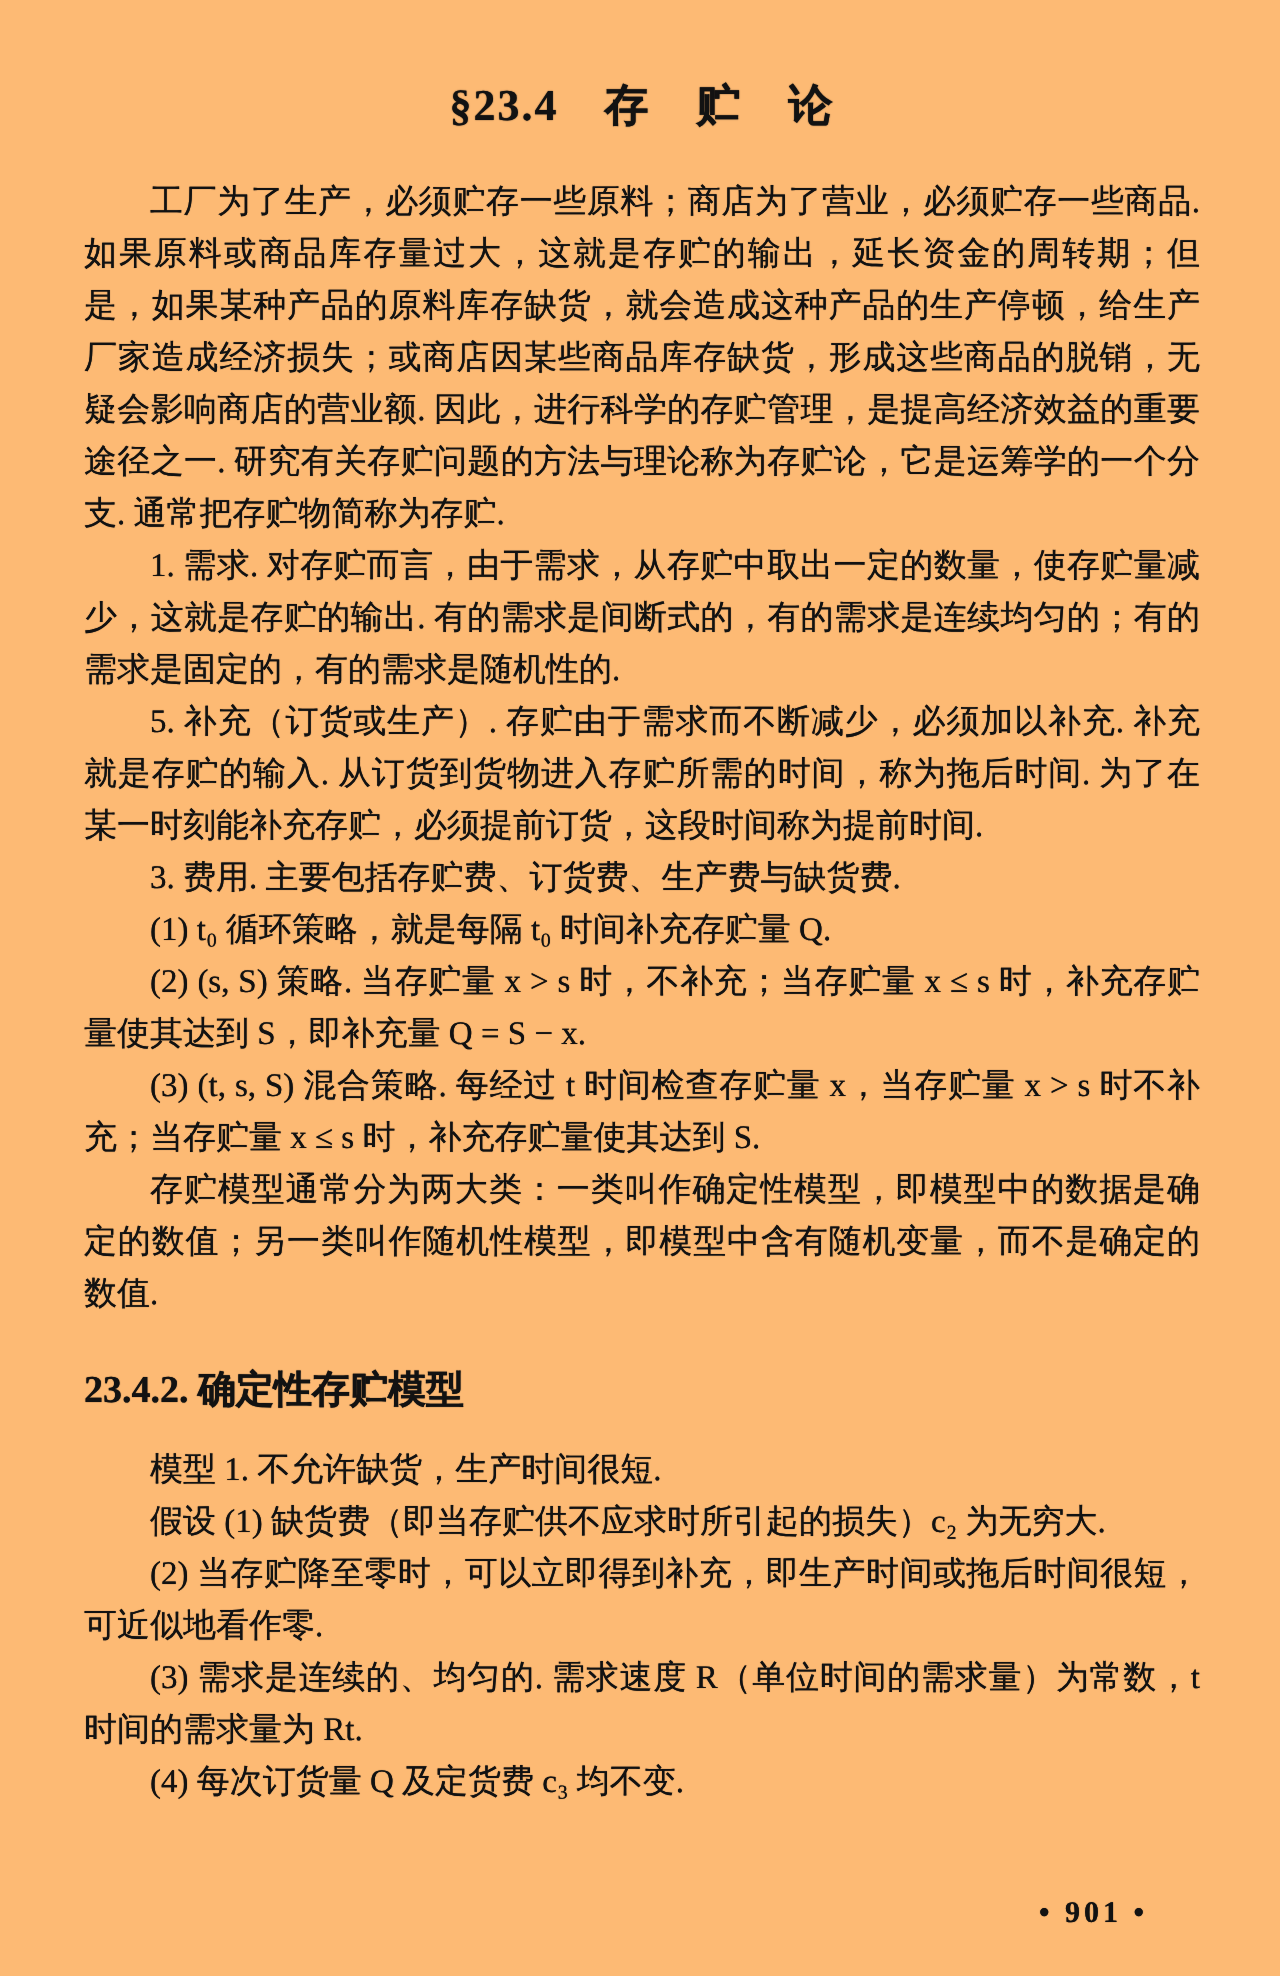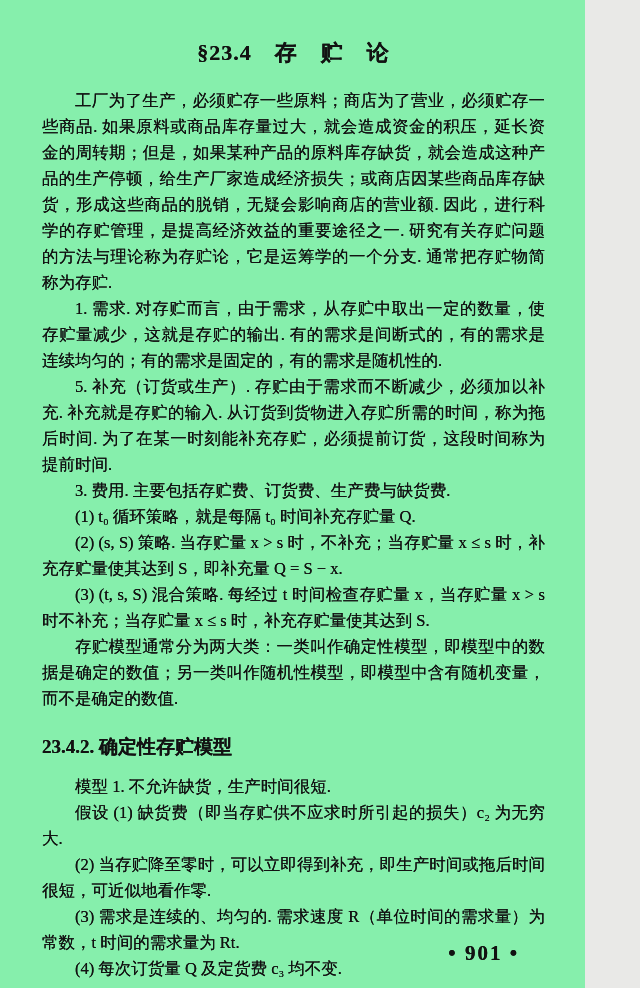--- a/index.html
+++ b/index.html
@@ -3,23 +3,23 @@
 <meta charset="utf-8">
 <style>
   html, body { margin: 0; padding: 0; }
   body {
     width: 640px;
     background: #e9e9e7;
     font-family: "Liberation Serif", "DejaVu Serif", "DejaVu Sans", serif;
   }
   .page {
     position: relative;
-    width: 585px;
+    width: 640px;
     height: 988px;
-    background: #86efac;
+    background: #fdba74;
     color: #121212;
     overflow: hidden;
     box-sizing: border-box;
   }
   .content {
     padding: 30px 40px 0 42px;
   }
   .doc-title {
     text-align: center;
     font-size: 22px;
@@ -42,37 +42,37 @@
     font-size: 16.5px;
     line-height: 26px;
     text-align: justify;
     text-indent: 2em;
     text-shadow: 0 0 0.4px currentColor;
   }
   .page-number {
     position: absolute;
     right: 66px;
     bottom: 22px;
-    font-size: 21px;
+    font-size: 15px;
     font-weight: bold;
     letter-spacing: 2px;
     text-shadow: 0 0 0.4px currentColor;
   }
 </style>
 </head>
 <body>
 
 <div class="page">
   <div class="content">
 
     <div class="doc-title">§23.4　存　贮　论</div>
 
 
     <div class="body-text">
-      <p>工厂为了生产，必须贮存一些原料；商店为了营业，必须贮存一些商品. 如果原料或商品库存量过大，就会造成资金的积压，延长资金的周转期；但是，如果某种产品的原料库存缺货，就会造成这种产品的生产停顿，给生产厂家造成经济损失；或商店因某些商品库存缺货，形成这些商品的脱销，无疑会影响商店的营业额. 因此，进行科学的存贮管理，是提高经济效益的重要途径之一. 研究有关存贮问题的方法与理论称为存贮论，它是运筹学的一个分支. 通常把存贮物简称为存贮.</p>
+      <p>工厂为了生产，必须贮存一些原料；商店为了营业，必须贮存一些商品. 如果原料或商品库存量过大，这就是存贮的输出，延长资金的周转期；但是，如果某种产品的原料库存缺货，就会造成这种产品的生产停顿，给生产厂家造成经济损失；或商店因某些商品库存缺货，形成这些商品的脱销，无疑会影响商店的营业额. 因此，进行科学的存贮管理，是提高经济效益的重要途径之一. 研究有关存贮问题的方法与理论称为存贮论，它是运筹学的一个分支. 通常把存贮物简称为存贮.</p>
       <p>1. 需求. 对存贮而言，由于需求，从存贮中取出一定的数量，使存贮量减少，这就是存贮的输出. 有的需求是间断式的，有的需求是连续均匀的；有的需求是固定的，有的需求是随机性的.</p>
       <p>5. 补充（订货或生产）. 存贮由于需求而不断减少，必须加以补充. 补充就是存贮的输入. 从订货到货物进入存贮所需的时间，称为拖后时间. 为了在某一时刻能补充存贮，必须提前订货，这段时间称为提前时间.</p>
       <p>3. 费用. 主要包括存贮费、订货费、生产费与缺货费.</p>
       <p>(1) t₀ 循环策略，就是每隔 t₀ 时间补充存贮量 Q.</p>
       <p>(2) (s, S) 策略. 当存贮量 x &gt; s 时，不补充；当存贮量 x ≤ s 时，补充存贮量使其达到 S，即补充量 Q = S − x.</p>
       <p>(3) (t, s, S) 混合策略. 每经过 t 时间检查存贮量 x，当存贮量 x &gt; s 时不补充；当存贮量 x ≤ s 时，补充存贮量使其达到 S.</p>
       <p>存贮模型通常分为两大类：一类叫作确定性模型，即模型中的数据是确定的数值；另一类叫作随机性模型，即模型中含有随机变量，而不是确定的数值.</p>
     </div>
 
     <div class="sub-heading second">23.4.2. 确定性存贮模型</div>

